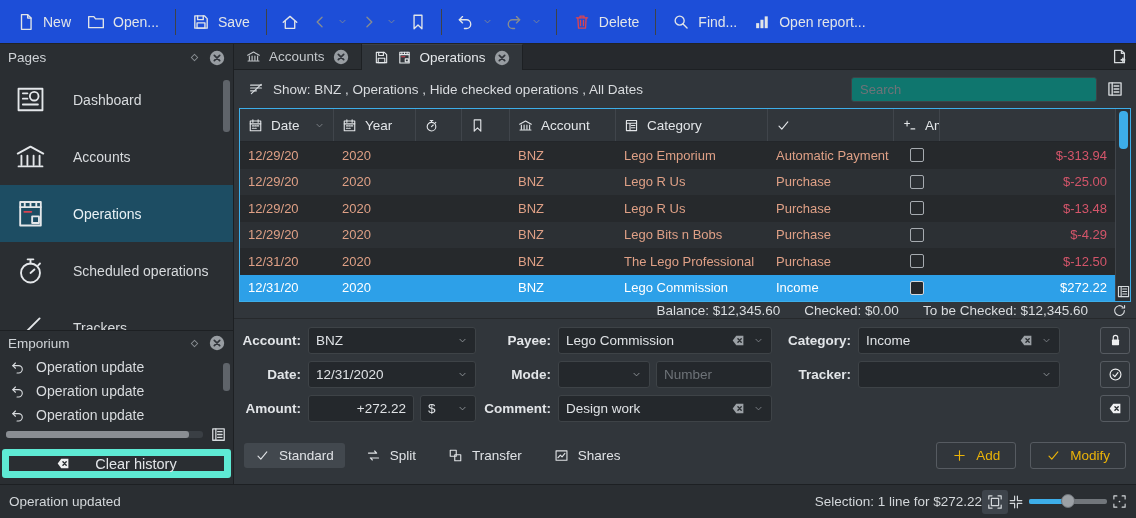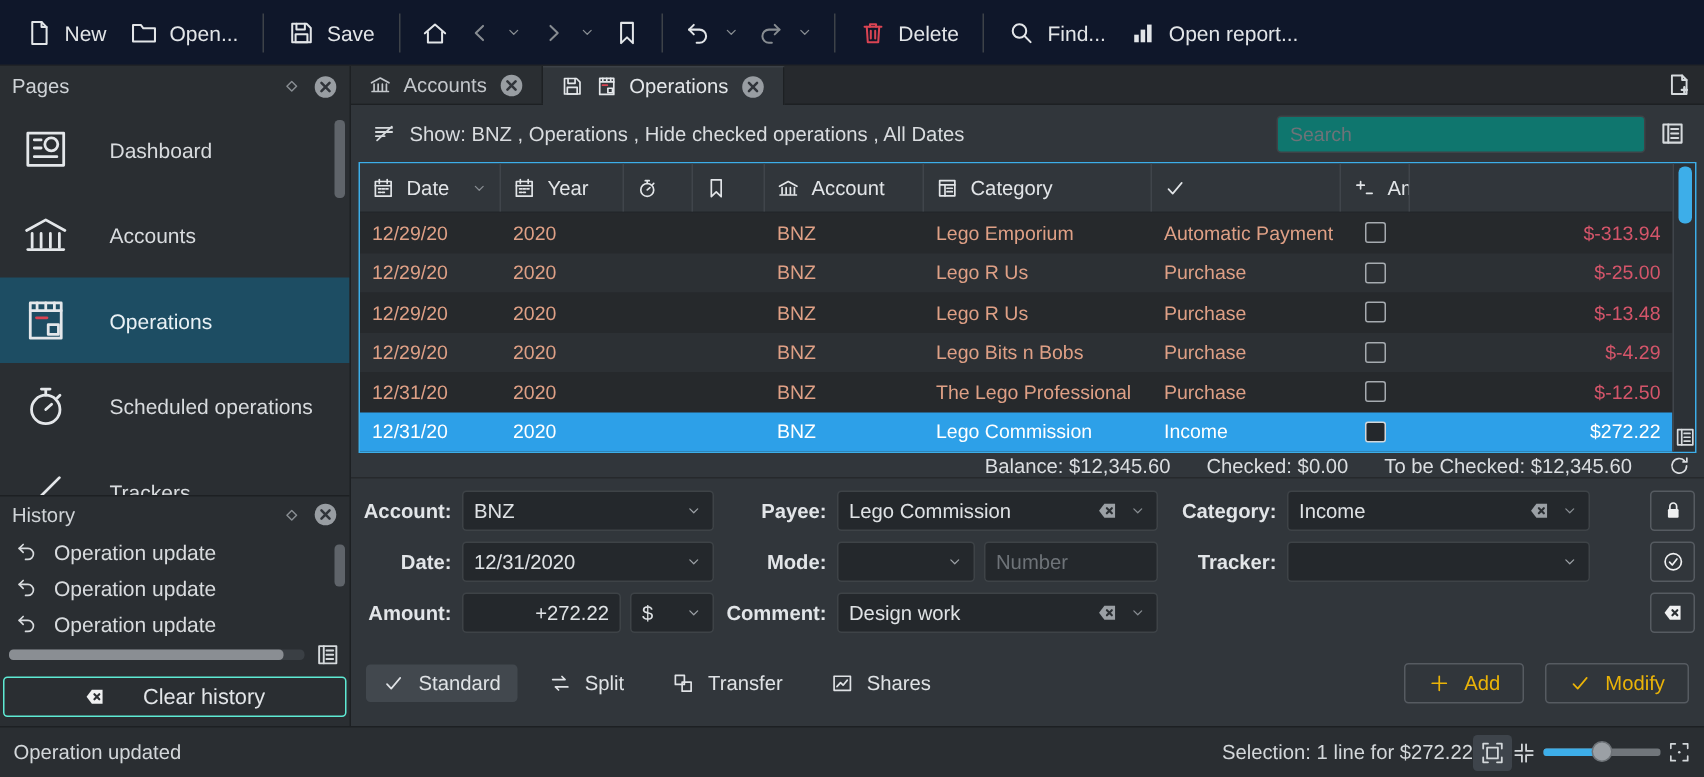--- a/index.html
+++ b/index.html
@@ -12,42 +12,42 @@
   .ic { width:18px; height:18px; flex:none; }
   .ic svg { width:100%; height:100%; display:block; stroke:currentColor; fill:none;
             stroke-width:1.2; stroke-linecap:round; stroke-linejoin:round; }
   .ic-s { width:11px; height:11px; color:#878c91; }
   .ic-m { width:15px; height:15px; }
   .ic-lg { width:33px; height:33px; color:#e4e7ea; }
   .ic-lg svg { stroke-width:0.9; }
 
   
   .toolbar { height:44px; display:flex; align-items:center; padding:0 10px; gap:2px;
-             border-bottom:1px solid #202327; background:#0f172a; }
+             border-bottom:1px solid #202327; background:#1d4ed8; }
   .tbtn { display:flex; align-items:center; gap:8px; padding:6px 7px; font-size:14px; color:#e2e5e8; }
   .tico { padding:6px 5px; }
   .tsep { width:1px; height:26px; background:#3d4248; margin:0 7px; flex:none; }
   .red { color:#da4453; }
 
   .main { display:flex; height:440px; }
 
   
   .sidebar { width:234px; flex:none; border-right:1px solid #1d2023; display:flex; flex-direction:column; background:#2a2e32; }
   .panel-head { height:27px; display:flex; align-items:center; padding:0 8px; gap:8px; font-size:13.5px; color:#cfd3d7; }
   .panel-head .ph-title { flex:1; }
   .pages { height:287px; position:relative; border-bottom:1px solid #1d2023; overflow:hidden; }
   .pitem { display:flex; align-items:center; gap:26px; padding:0 14px; height:57px; font-size:14px; color:#d8dbde; }
   .pitem.selected { background:var(--teal,#1d4d63); color:#e9f1f5; }
   .vthumb { position:absolute; right:3px; width:7px; border-radius:3px; background:#5f646a; }
   .history { flex:1; position:relative; display:flex; flex-direction:column; overflow:hidden; }
   .hitem { display:flex; align-items:center; gap:11px; padding:2px 10px; height:24px; font-size:14px; color:#d8dbde; }
   .hscrollrow { display:flex; align-items:center; gap:7px; padding:2px 6px; margin-top:2px; }
   .hscroll { flex:1; height:7px; border-radius:3px; background:#3a3f44; position:relative; }
   .hscroll .thumb { position:absolute; left:0; top:0; height:7px; width:93%; border-radius:3px; background:#8a8e93; }
-  .clear-btn { margin:4px 2px 6px; height:29px; border:1px solid #5eead4; border-radius:3px;
+  .clear-btn { margin:4px 2px 6px; height:29px; border:7px solid #5eead4; border-radius:3px;
                display:flex; align-items:center; justify-content:center; gap:24px; font-size:14.5px; color:#e2e5e8; }
 
   
   .content { flex:1; min-width:0; display:flex; flex-direction:column; background:#31363b; }
   .tabbar { height:26px; flex:none; display:flex; align-items:stretch; background:#26292d; position:relative; border-bottom:1px solid #1d2023; }
   .tab { display:flex; align-items:center; gap:8px; padding:0 12px; font-size:13.5px; color:#c3c7cb;
          background:#2a2e32; border-right:1px solid #1d2023; }
   .tab.active { background:#31363b; color:#e4e7ea; margin-bottom:-1px; border-top:1px solid #3c4147; }
   .tabclose { width:16px; height:16px; }
   .newtab { position:absolute; right:8px; top:4px; width:17px; height:17px; color:#d6dadd; }
@@ -321,21 +321,21 @@
                 <path d="M3.4 13.2l.6-2.2 1.6 1.6z" fill="currentColor"></path>
               </svg>
             </span>
             <span>Trackers</span>
           </div>
         </div>
       <div class="vthumb" style="top:36px;height:52px"></div>
     </div>
     <div class="history">
       <div class="panel-head">
-        <span class="ph-title">History</span>
+        <span class="ph-title">Emporium</span>
         <span class="ic ic-s" style="width:13px;height:13px">
             <svg viewBox="0 0 16 16">
               <rect x="5.2" y="5.2" width="5.6" height="5.6" transform="rotate(45 8 8)"></rect>
             </svg>
           </span>
         <span class="ic" style="width:16px;height:16px">
             <svg viewBox="0 0 16 16">
               <circle cx="8" cy="8" r="7.2" fill="#989da2" stroke="none"></circle>
               <path d="M5.3 5.3l5.4 5.4M10.7 5.3l-5.4 5.4" stroke="#30343a" stroke-width="1.7"></path>
             </svg>

